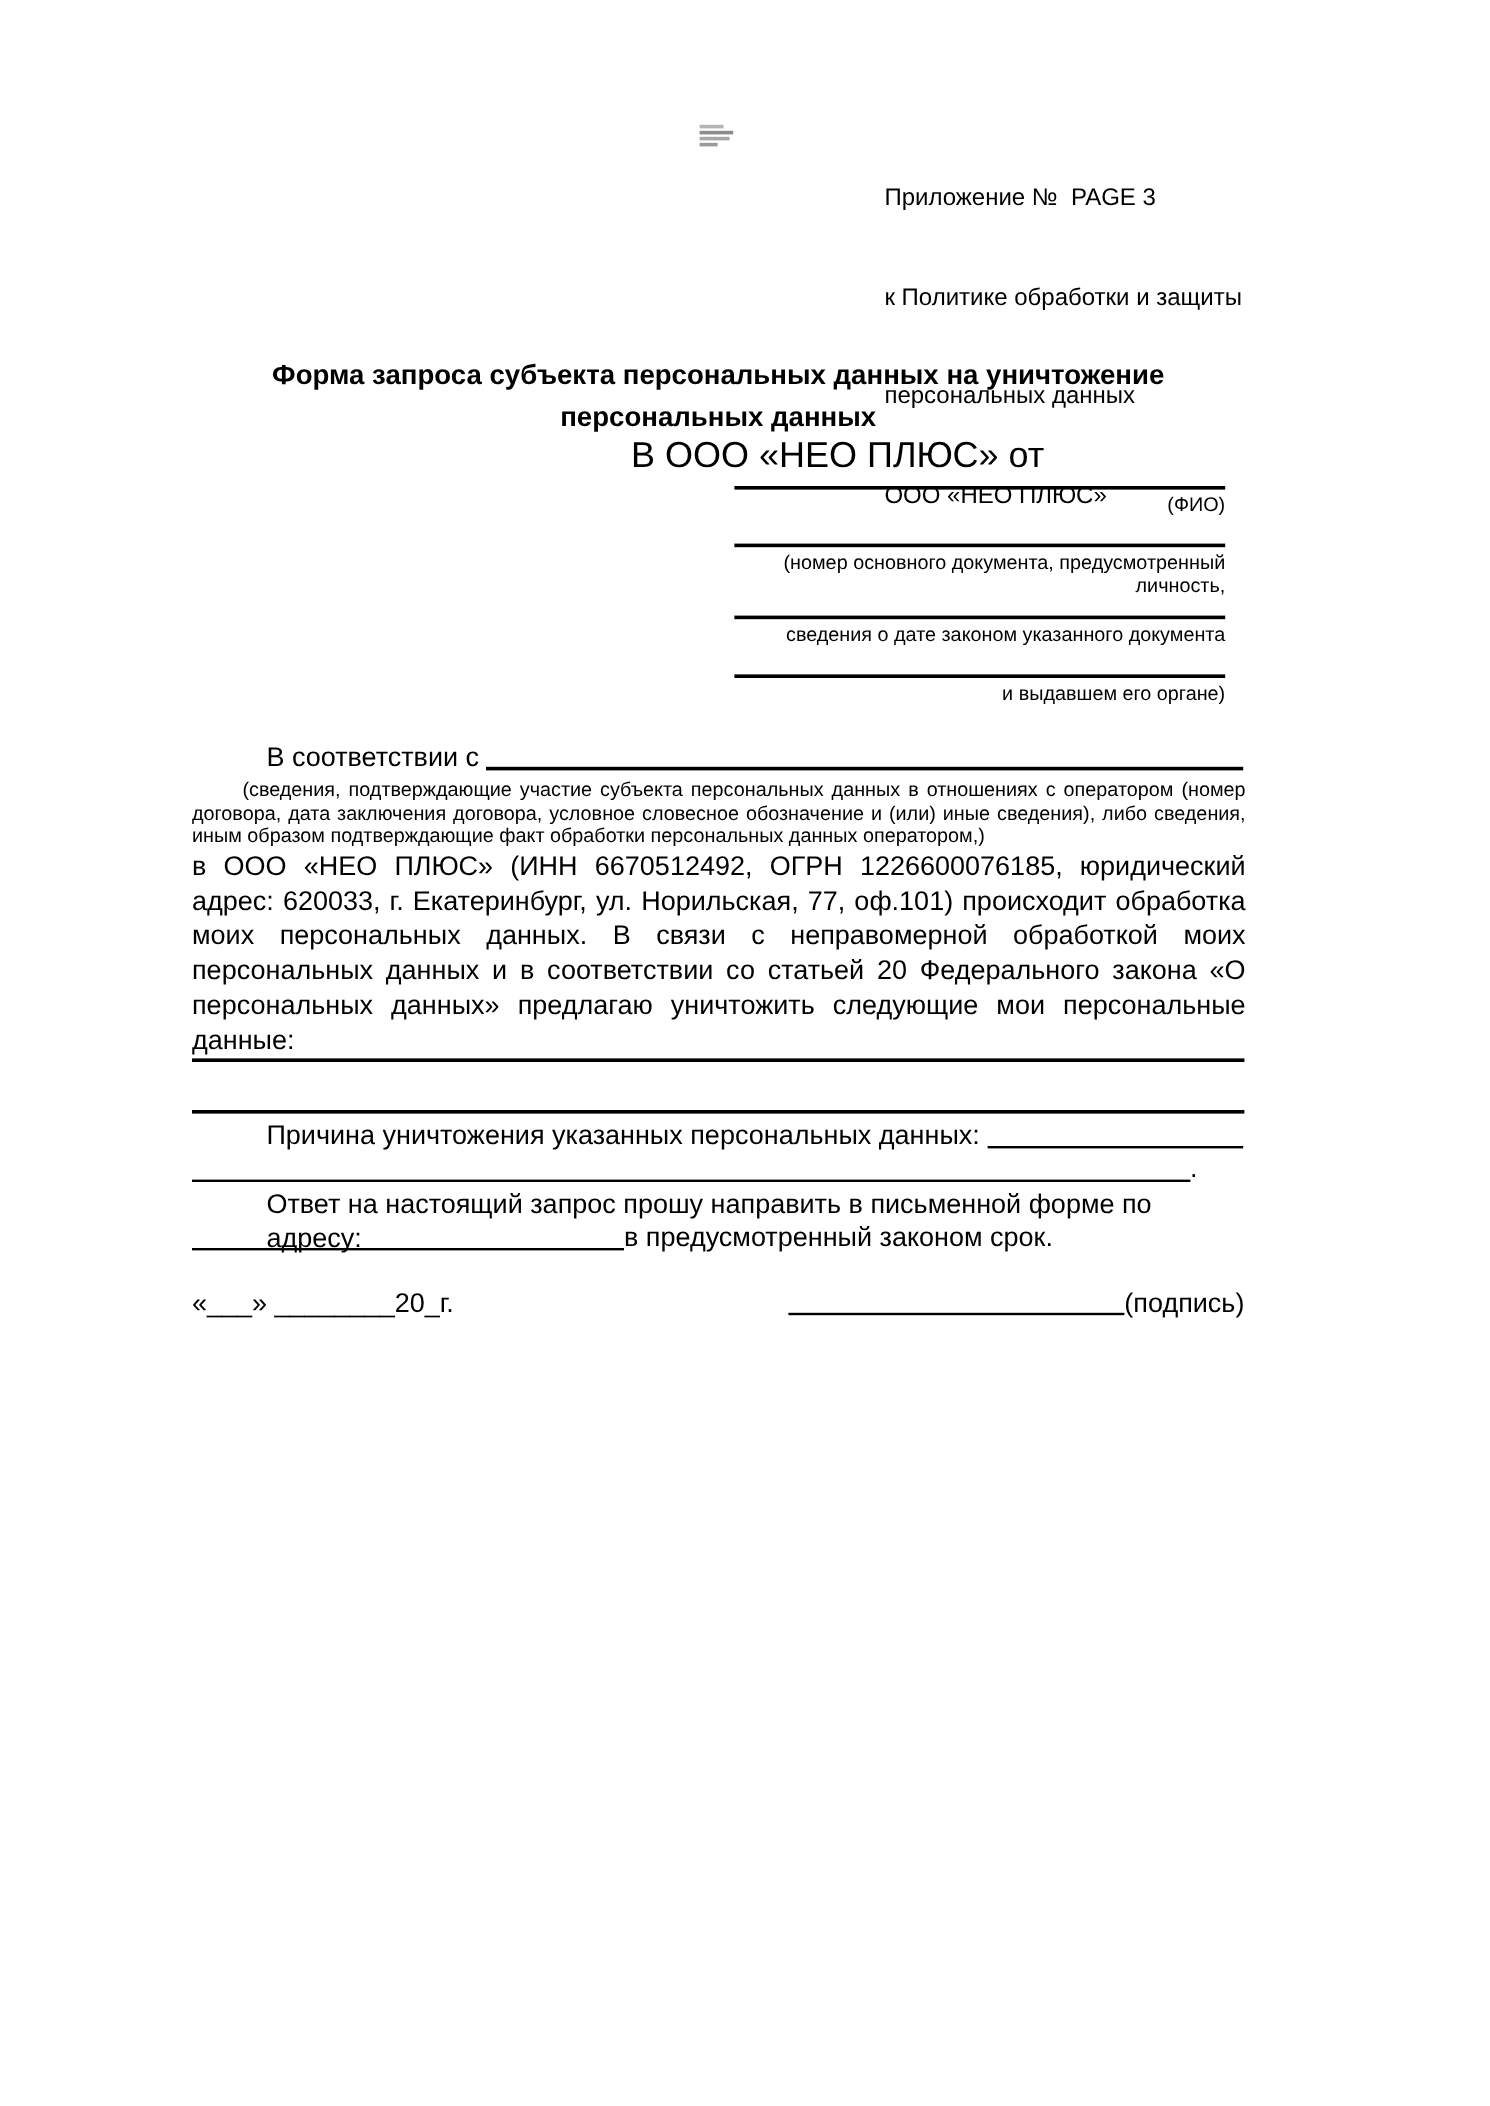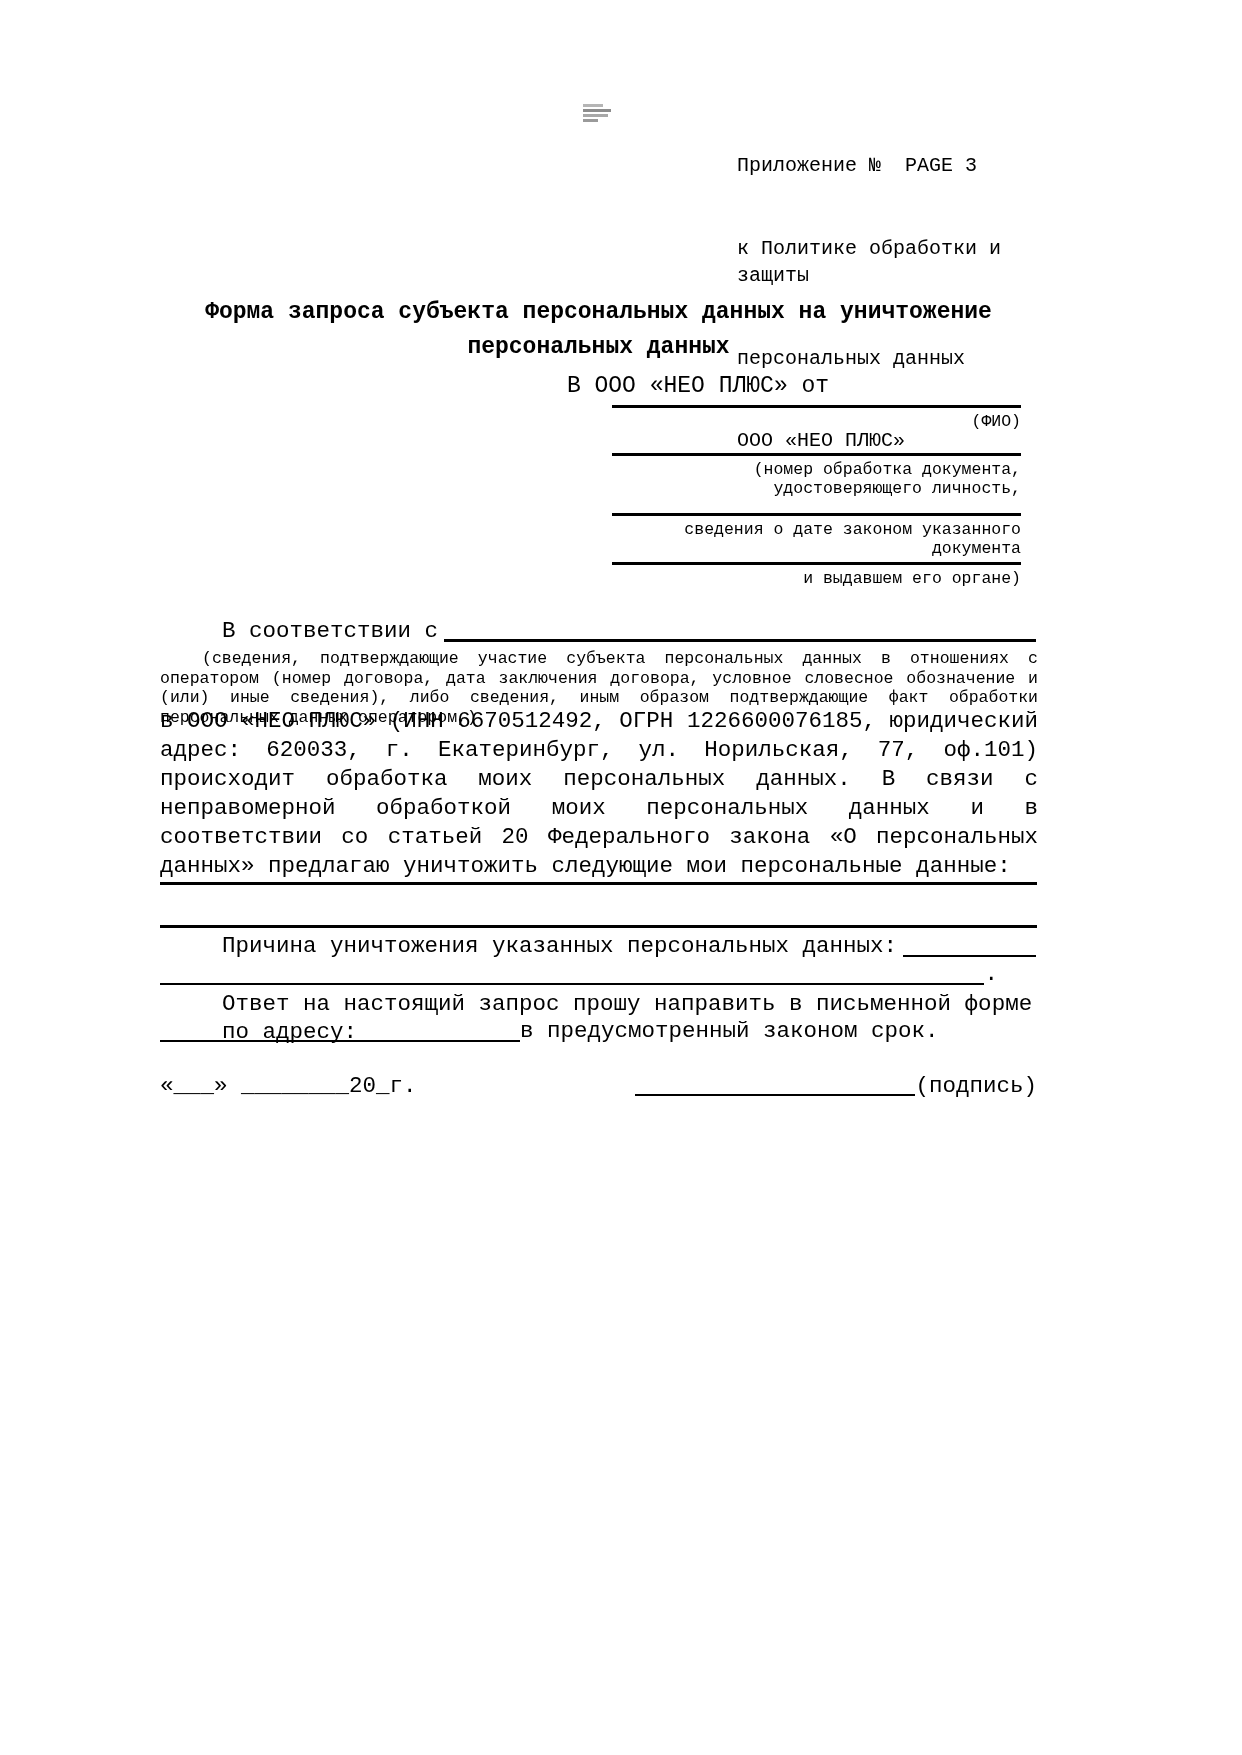--- a/index.html
+++ b/index.html
@@ -2,21 +2,21 @@
 <html><head>
 <meta charset="utf-8">
 <style>
   * { margin:0; padding:0; box-sizing:border-box; }
   html,body { background:#ffffff; }
   .page {
     position:relative;
     width:1044px; height:1755px;
     background:#ffffff;
     color:#000000;
-    font-family:Liberation Mono, monospace;
+    font-family:Liberation Sans, sans-serif;
     overflow:hidden;
   }
   .abs { position:absolute; }
 
   
   .annex {
     left:737px; top:97px;
     font-size:20px; line-height:27.5px;
     white-space:pre-wrap;
   }
@@ -30,21 +30,21 @@
   .obj-icon .st.s4 { width:55%; background:#9a9a9a; }
 
   .title {
     left:160px; top:295px; width:877px;
     text-align:center; font-weight:700;
     font-size:23px; line-height:35px;
   }
 
   .addressee {
     left:340px; top:363px; width:716px;
-    text-align:center; font-size:23px;margin-top:10px;
+    text-align:center; font-size:30px;
   }
 
   .rule  { border-bottom:3px solid #000; }
 
   .fld-rule { left:612px; width:409px; height:0; }
   .fld-cap  {
     left:612px; width:409px;
     text-align:right; font-size:16.5px; line-height:19px;
   }
 
@@ -105,21 +105,21 @@
     <div>Форма запроса субъекта персональных данных на уничтожение</div>
     <div>персональных данных</div>
   </div>
 
   <div class="abs addressee">В ООО «НЕО ПЛЮС» от</div>
 
   <div class="abs rule fld-rule" style="top:405px;"></div>
   <div class="abs fld-cap" style="top:412px;">(ФИО)</div>
 
   <div class="abs rule fld-rule" style="top:453px;"></div>
-  <div class="abs fld-cap" style="top:460px;">(номер обработка документа, удостоверяющего личность,</div>
+  <div class="abs fld-cap" style="top:460px;">(номер основного документа, предусмотренный личность,</div>
 
   <div class="abs rule fld-rule" style="top:513px;"></div>
   <div class="abs fld-cap" style="top:520px;">сведения о дате законом указанного документа</div>
 
   <div class="abs rule fld-rule" style="top:562px;"></div>
   <div class="abs fld-cap" style="top:569px;">и выдавшем его органе)</div>
 
   <div class="abs flexline" style="left:222px; top:617px; width:814px;">
     <span>В соответствии с</span>
     <div class="fill"></div>

